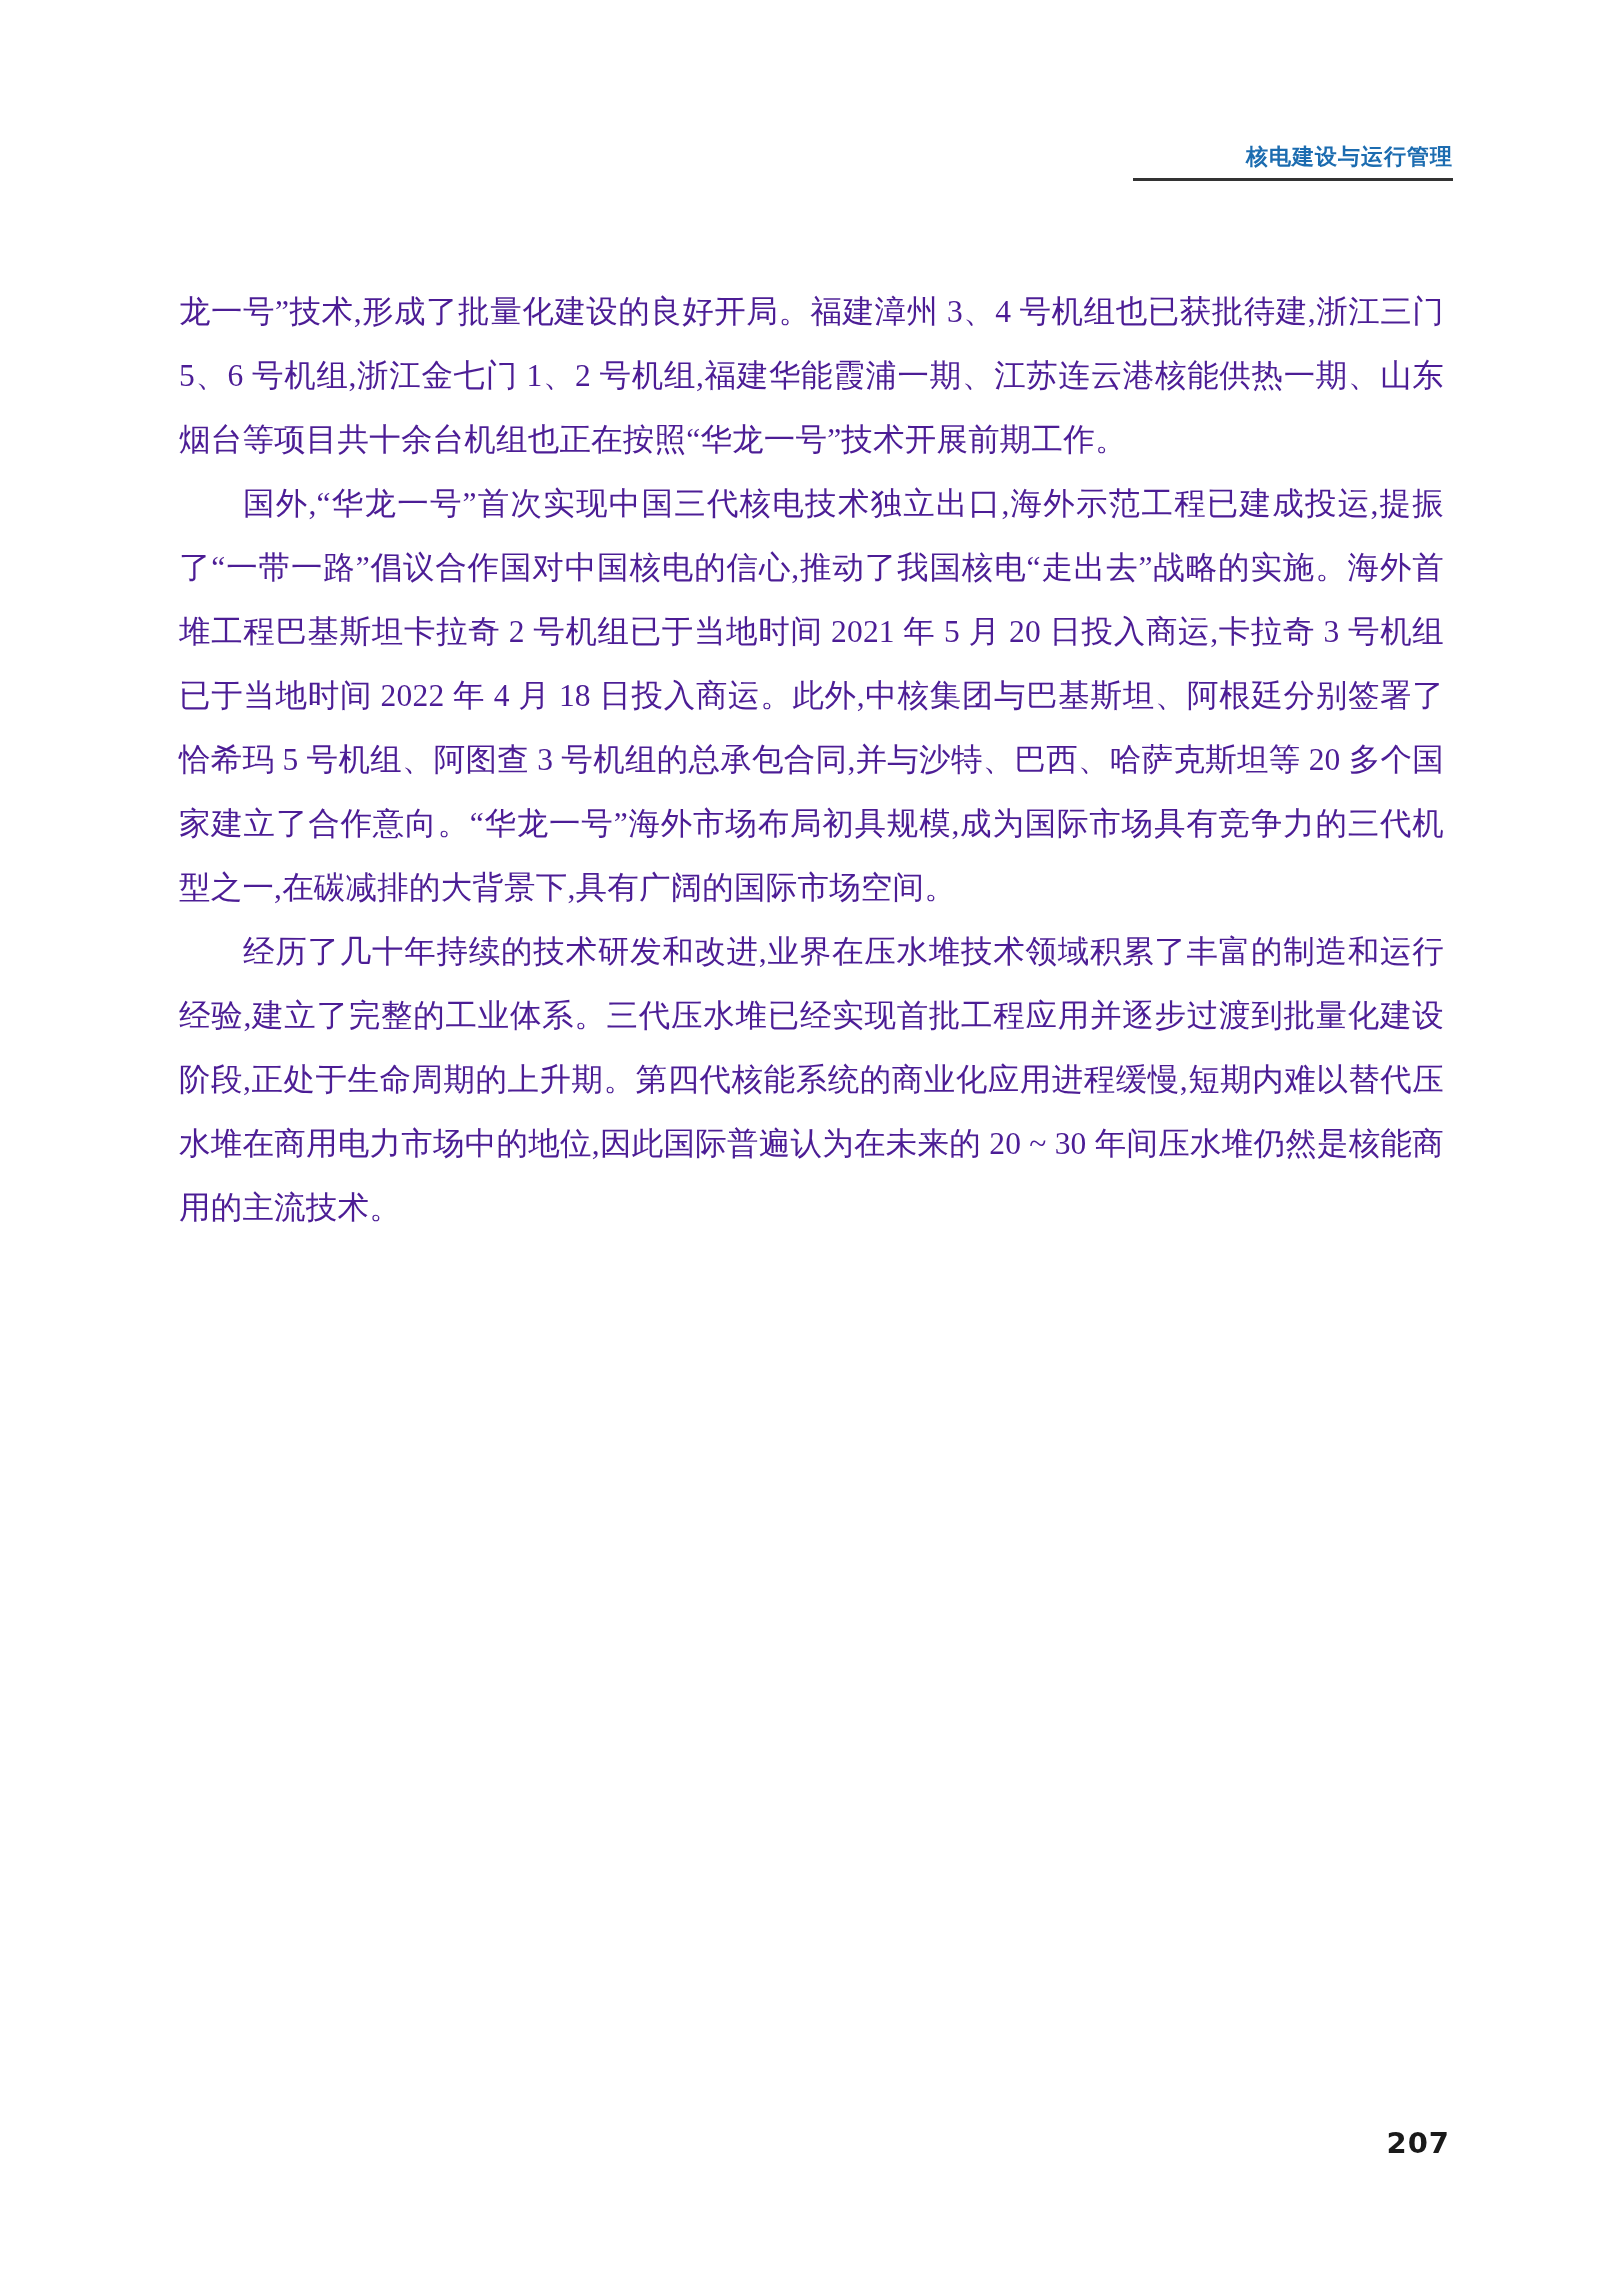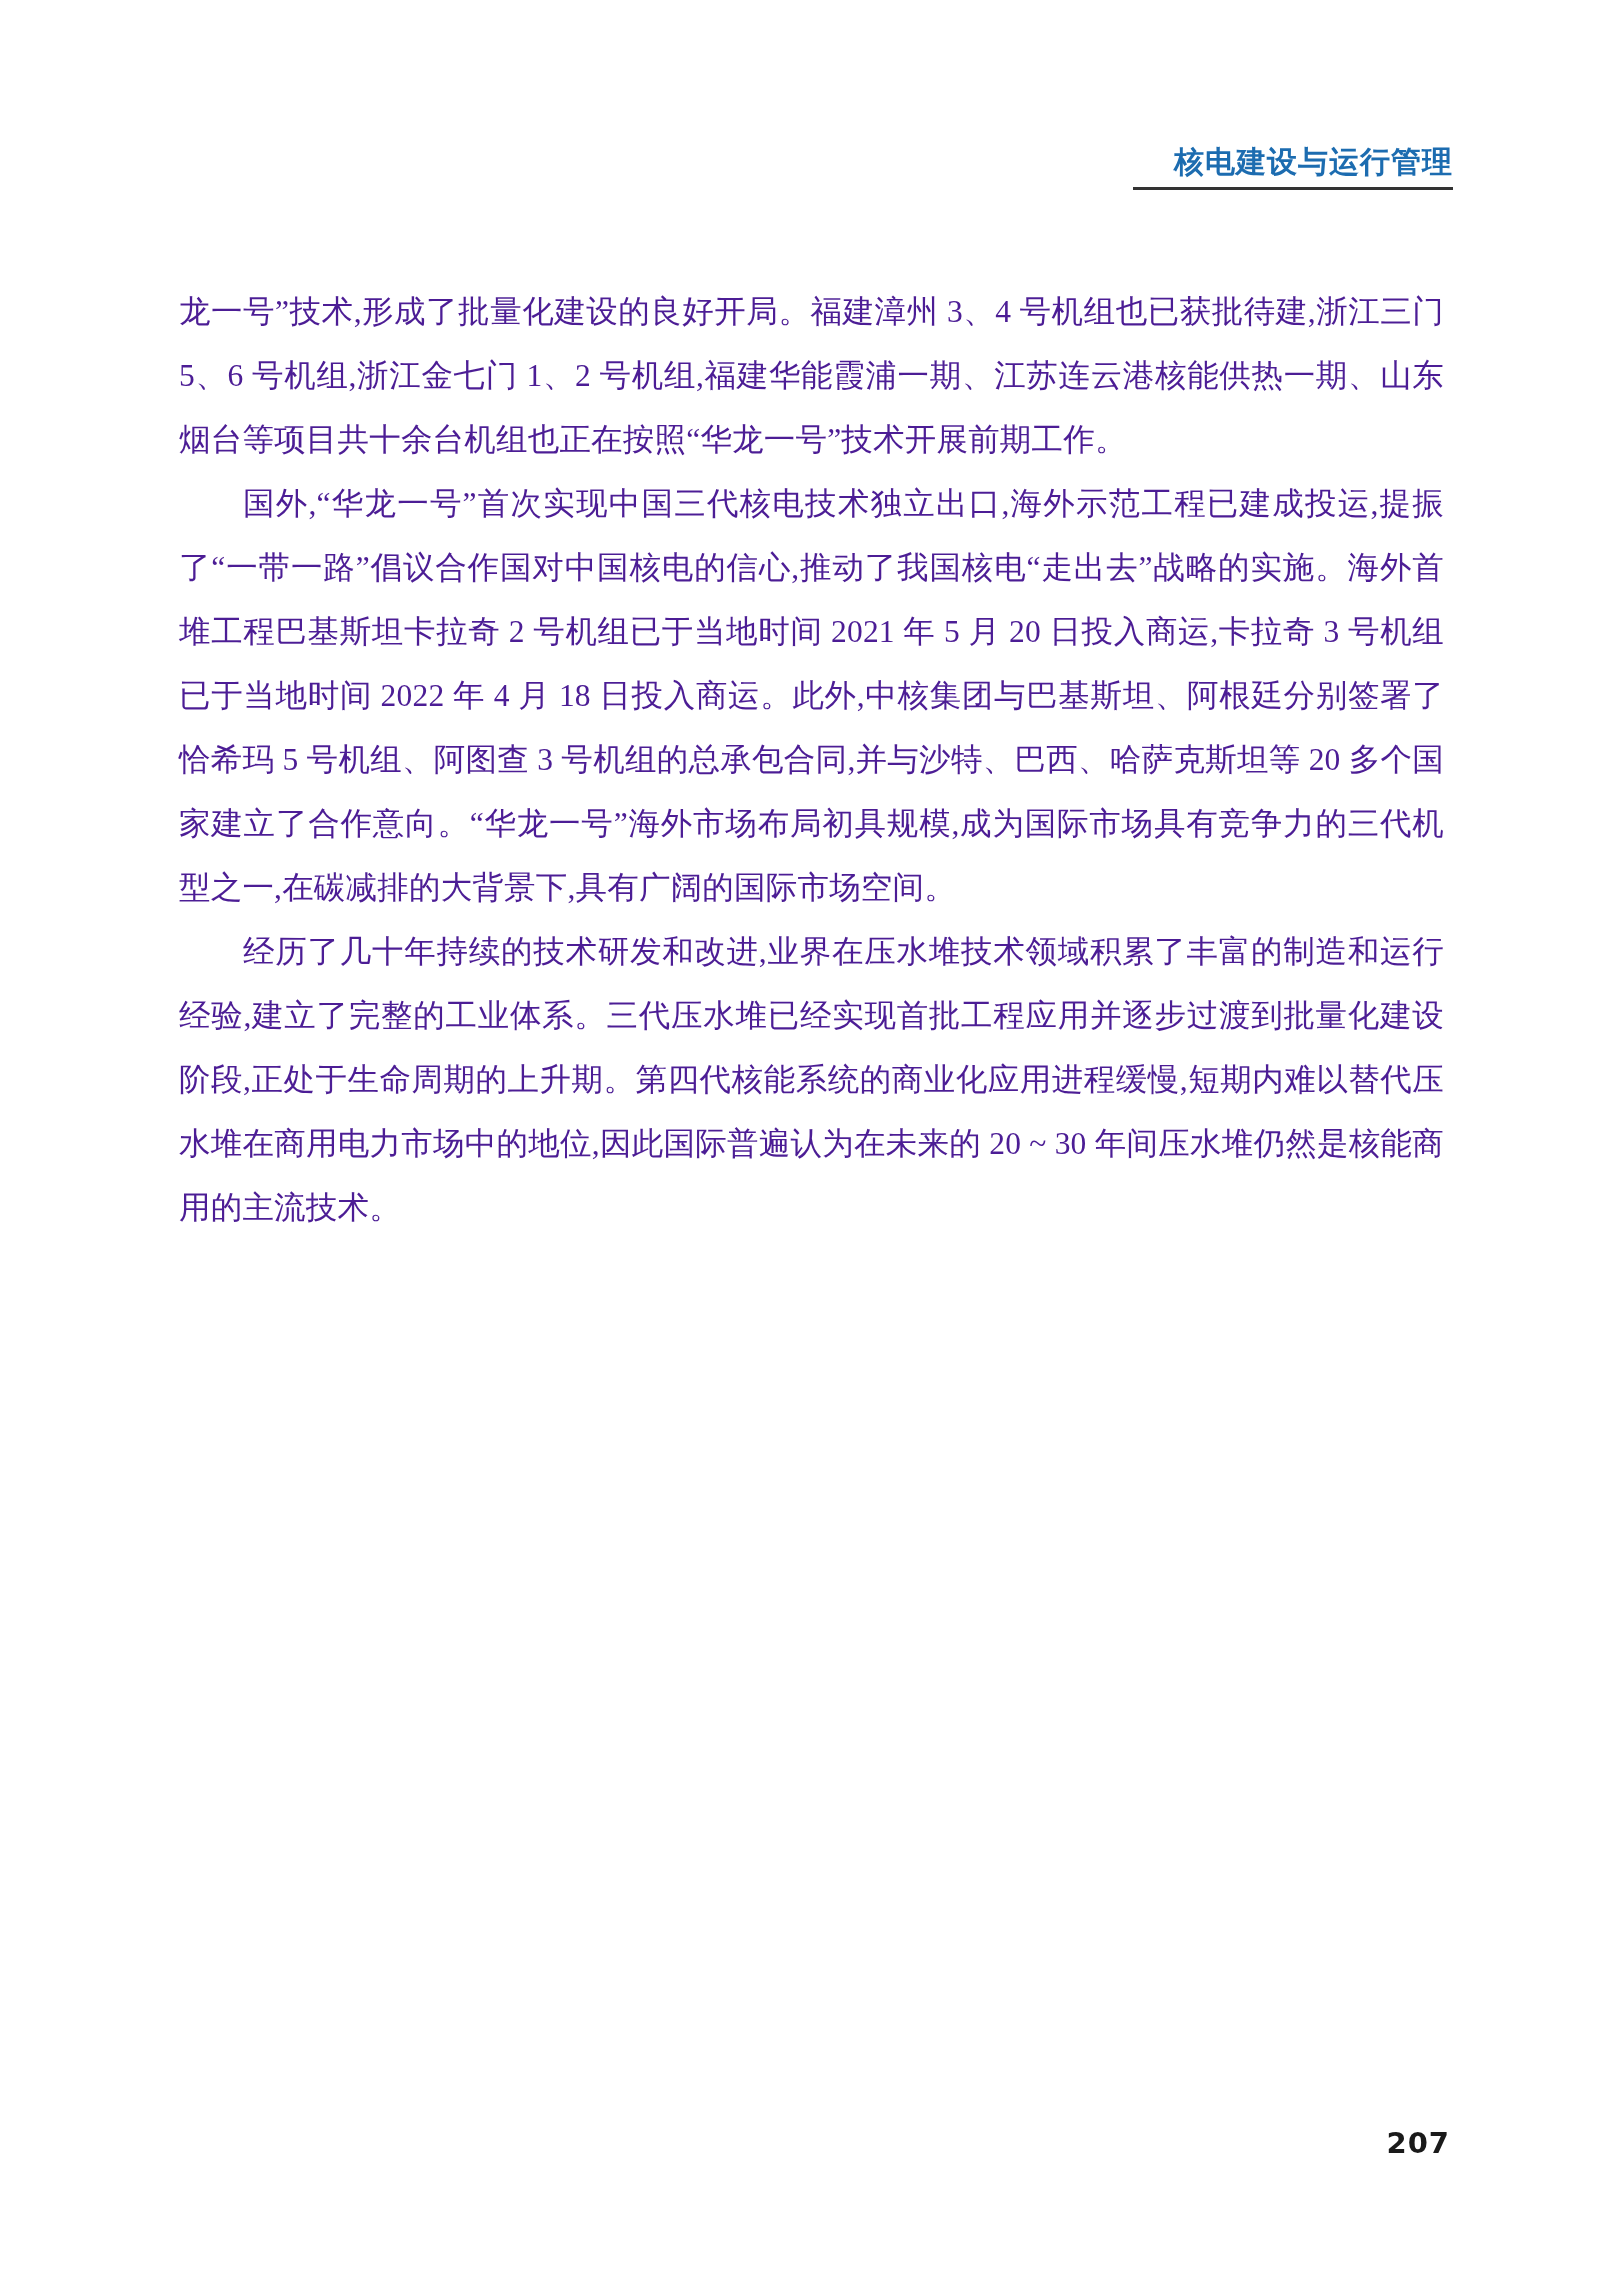--- a/index.html
+++ b/index.html
@@ -21,21 +21,21 @@
   .header {
     position: absolute;
     top: 145px;
     right: 162px;
     width: 600px;
     text-align: right;
   }
   .header-title {
     font-family: "DejaVu Sans", "Liberation Sans", sans-serif;
     font-weight: bold;
-    font-size: 30px;
+    font-size: 22px;
     letter-spacing: 1px;
     color: #1c6cb0;
     line-height: 1.1;
     display: block;
   }
   .header-rule {
     margin-top: 9px;
     margin-left: auto;
     height: 2.5px;
     width: 320px;

